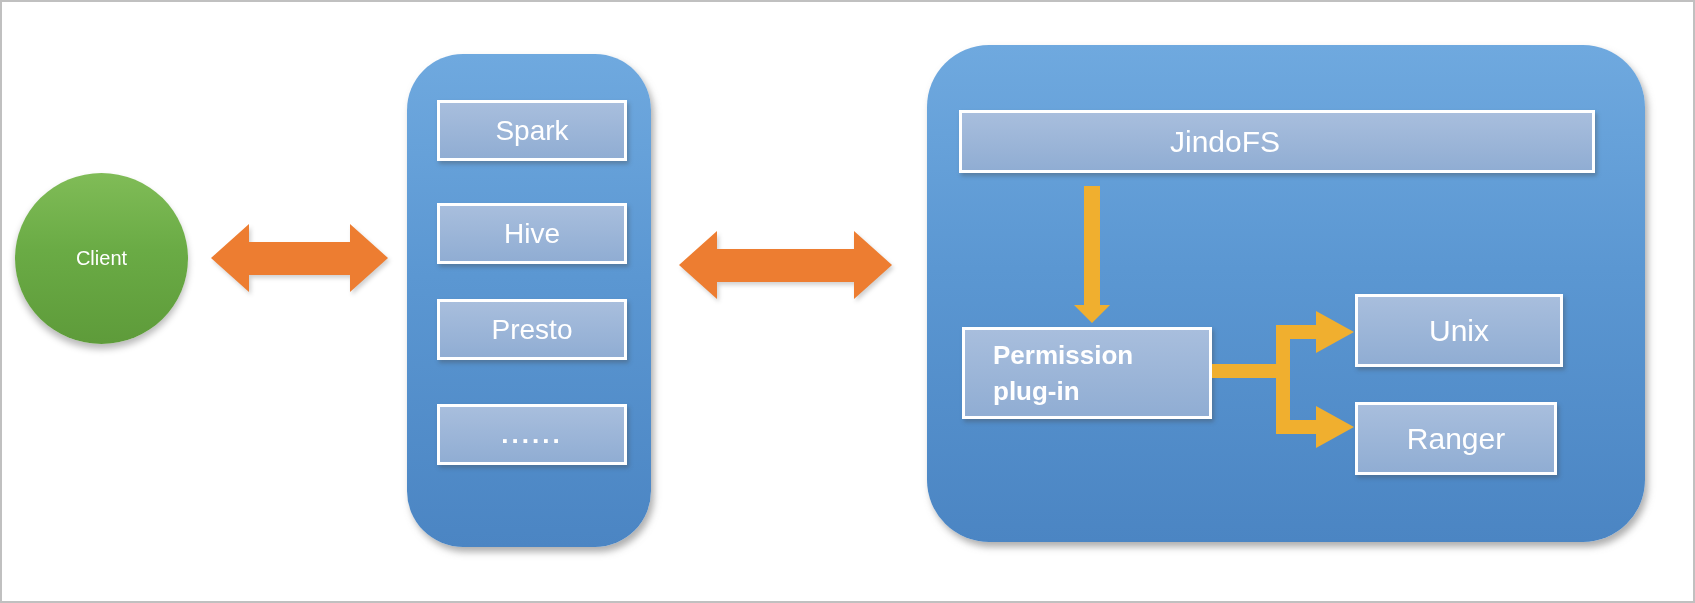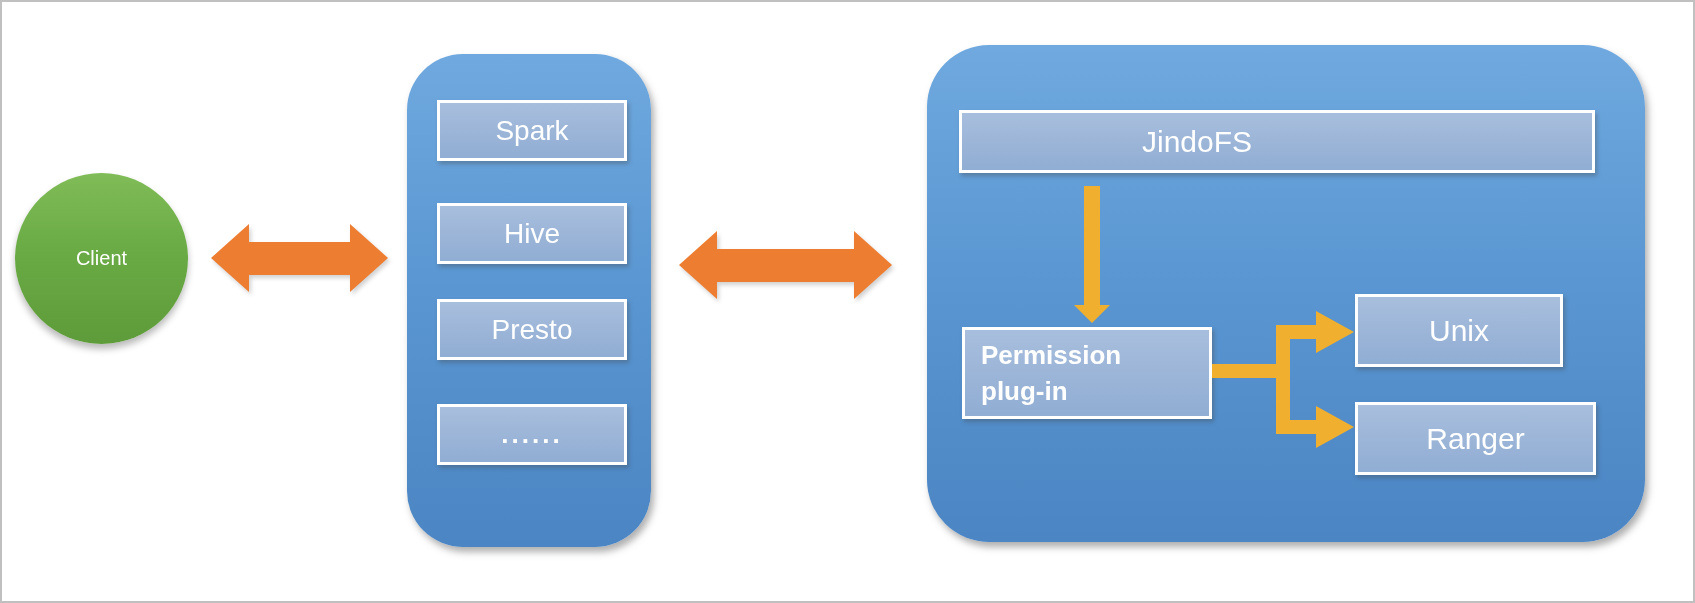--- a/index.html
+++ b/index.html
@@ -35,30 +35,30 @@
     background:linear-gradient(180deg,#a8bedd 0%,#90add3 100%);
     border:3px solid #ffffff;
     box-shadow:2px 3px 4px rgba(70,70,70,0.35);
     color:#ffffff;
     display:flex;align-items:center;justify-content:center;
   }
   .compute-item{left:435px;width:190px;height:61px;font-size:28px;}
   .compute-item.dots{font-weight:bold;letter-spacing:3px;font-size:26px;}
   #jindofs-box{left:957px;top:108px;width:636px;height:63px;font-size:30px;justify-content:flex-start;}
   #jindofs-box .centered-narrow{
-    width:470px;height:100%;display:flex;align-items:center;justify-content:center;
+    width:470px;height:100%;display:flex;align-items:center;justify-content:center;padding-left:28px;
   }
   #permission-box{
     left:960px;top:325px;width:250px;height:92px;
     font-weight:bold;font-size:26px;line-height:36px;
     justify-content:flex-start;align-items:center;
-    padding-left:16px;padding-right:40px;
+    padding-left:28px;padding-right:40px;
   }
   #unix-box{left:1353px;top:292px;width:208px;height:73px;font-size:30px;}
-  #ranger-box{left:1353px;top:400px;width:241px;height:73px;font-size:30px;}
+  #ranger-box{left:1353px;top:400px;width:202px;height:73px;font-size:30px;}
   
   .dbl-arrow{
     position:absolute;height:68px;display:flex;align-items:center;
     filter:drop-shadow(2px 3px 2px rgba(0,0,0,0.18));
   }
   #arrow-client-compute{left:209px;top:222px;width:177px;}
   #arrow-compute-jindofs{left:677px;top:229px;width:213px;}
   .dbl-head-left{width:0;height:0;
     border-top:34px solid transparent;border-bottom:34px solid transparent;
     border-right:38px solid #ed7d31;}

